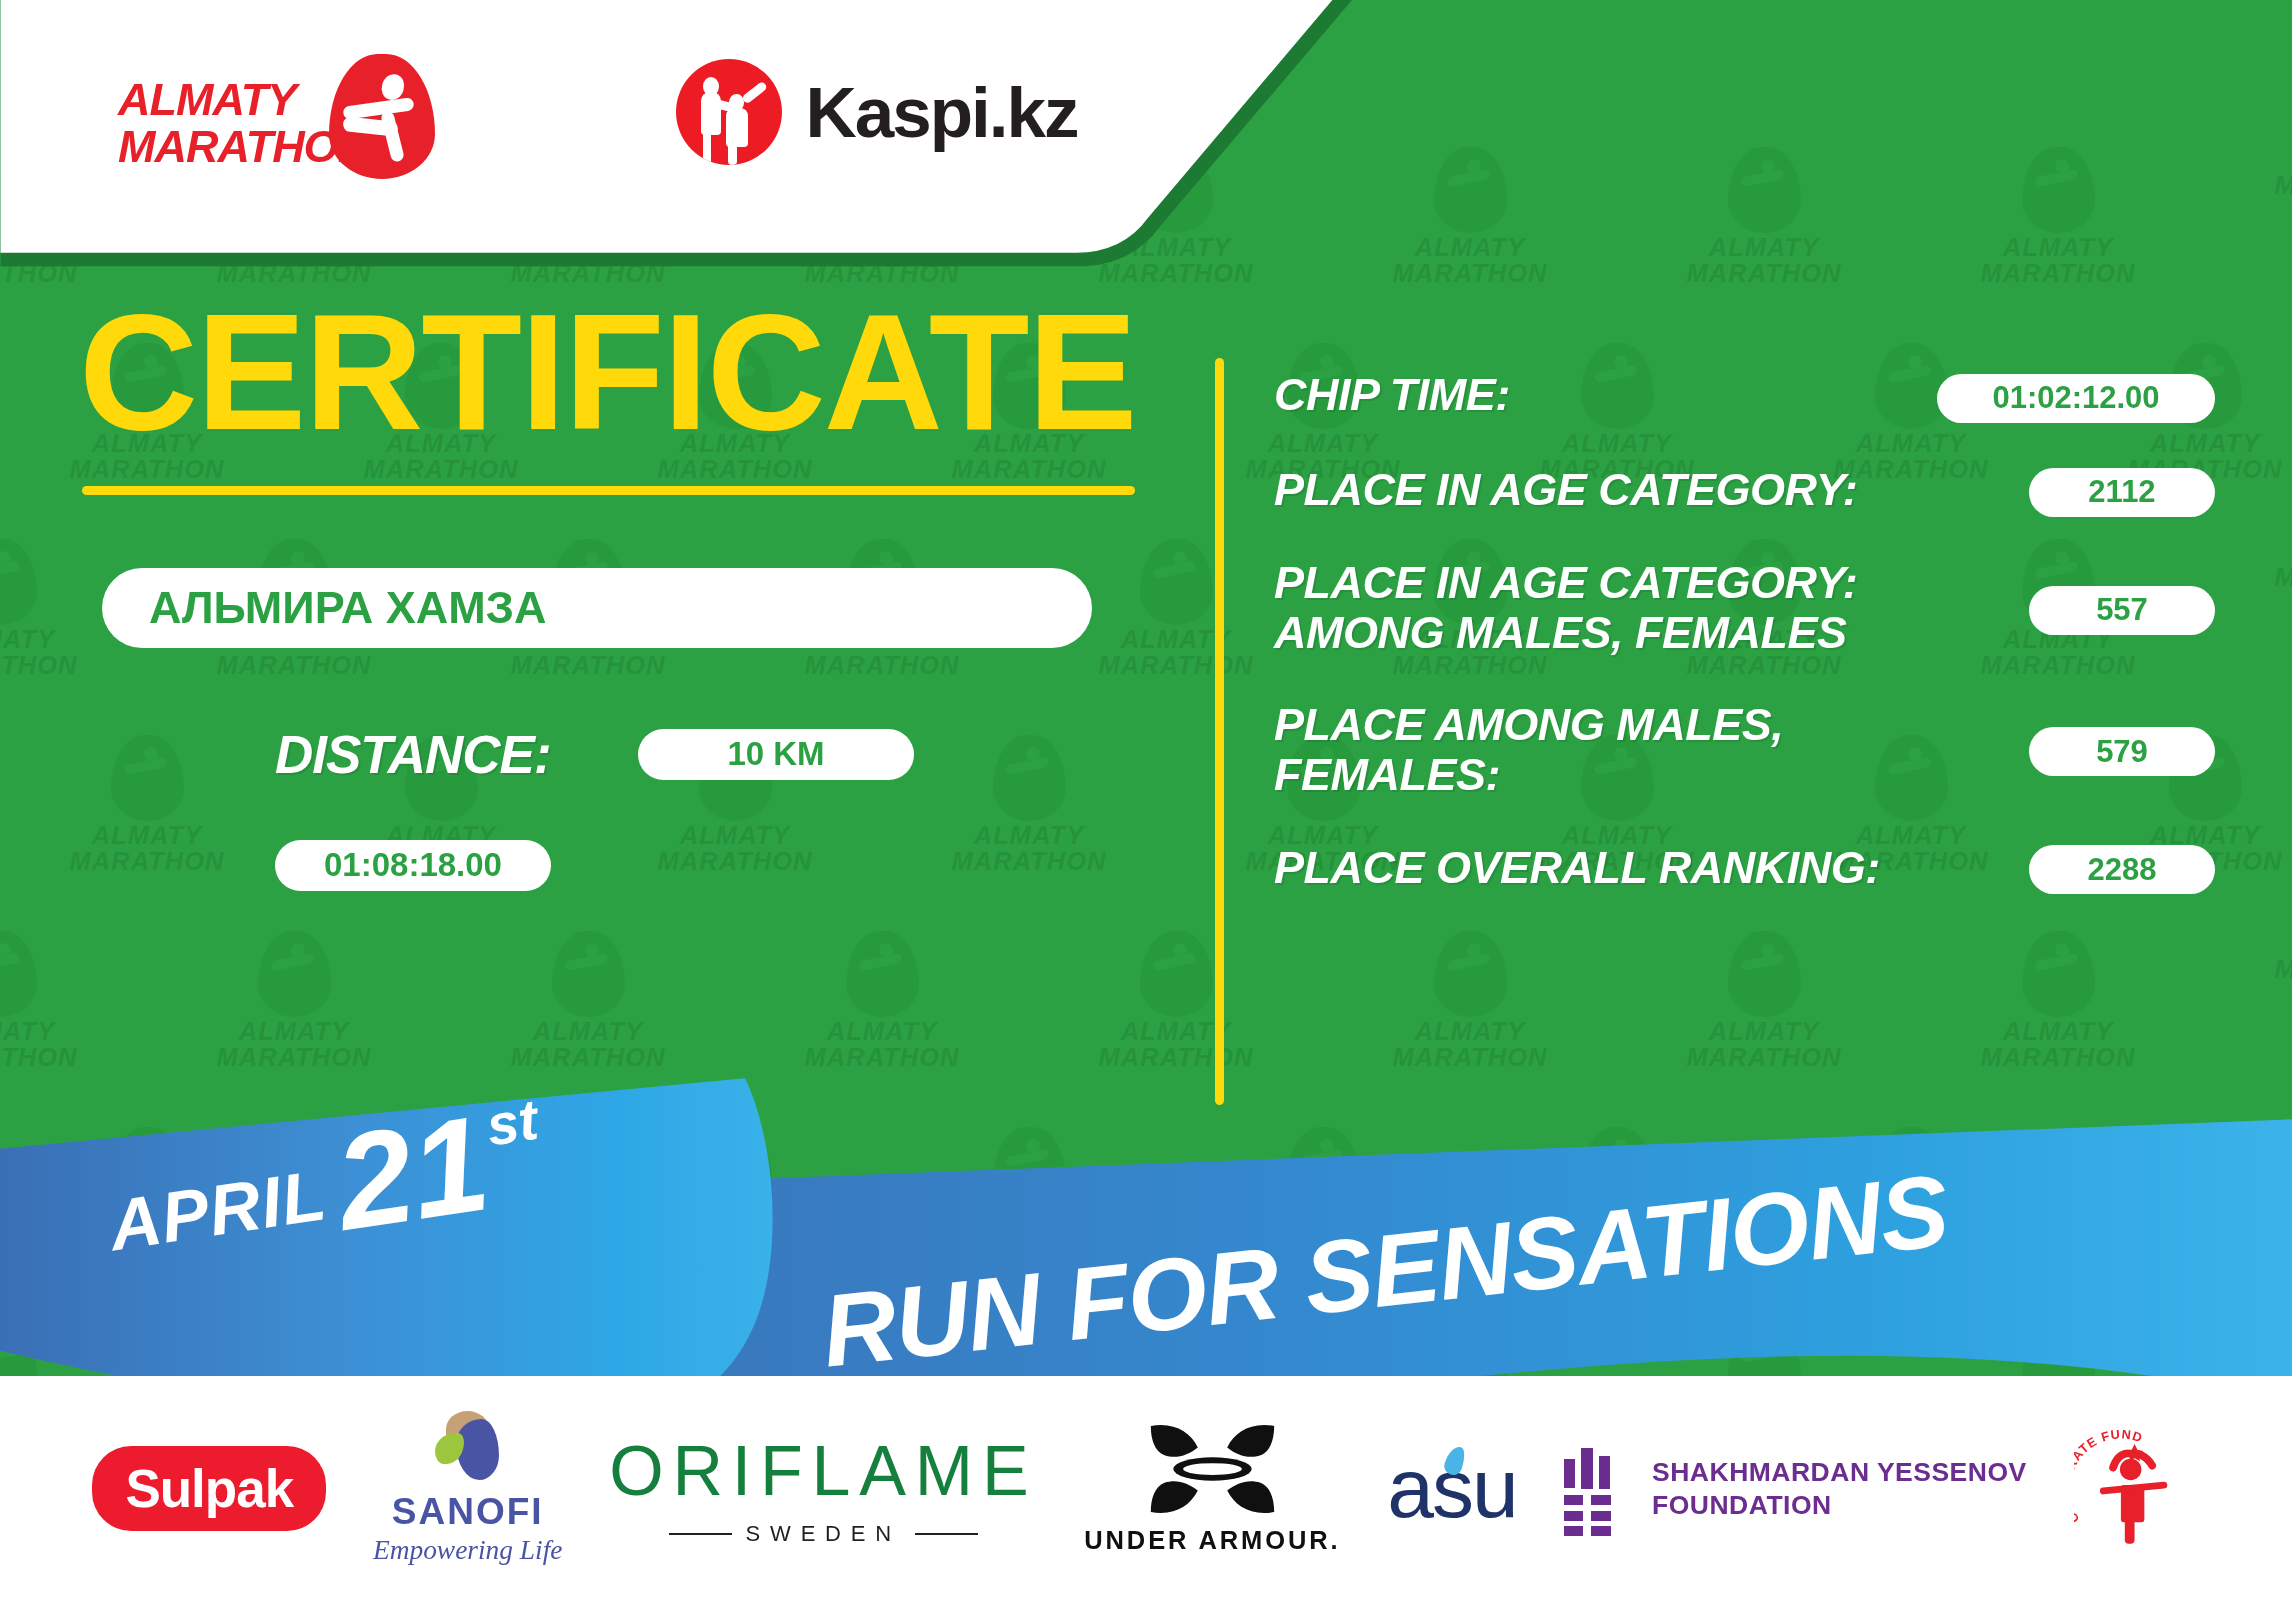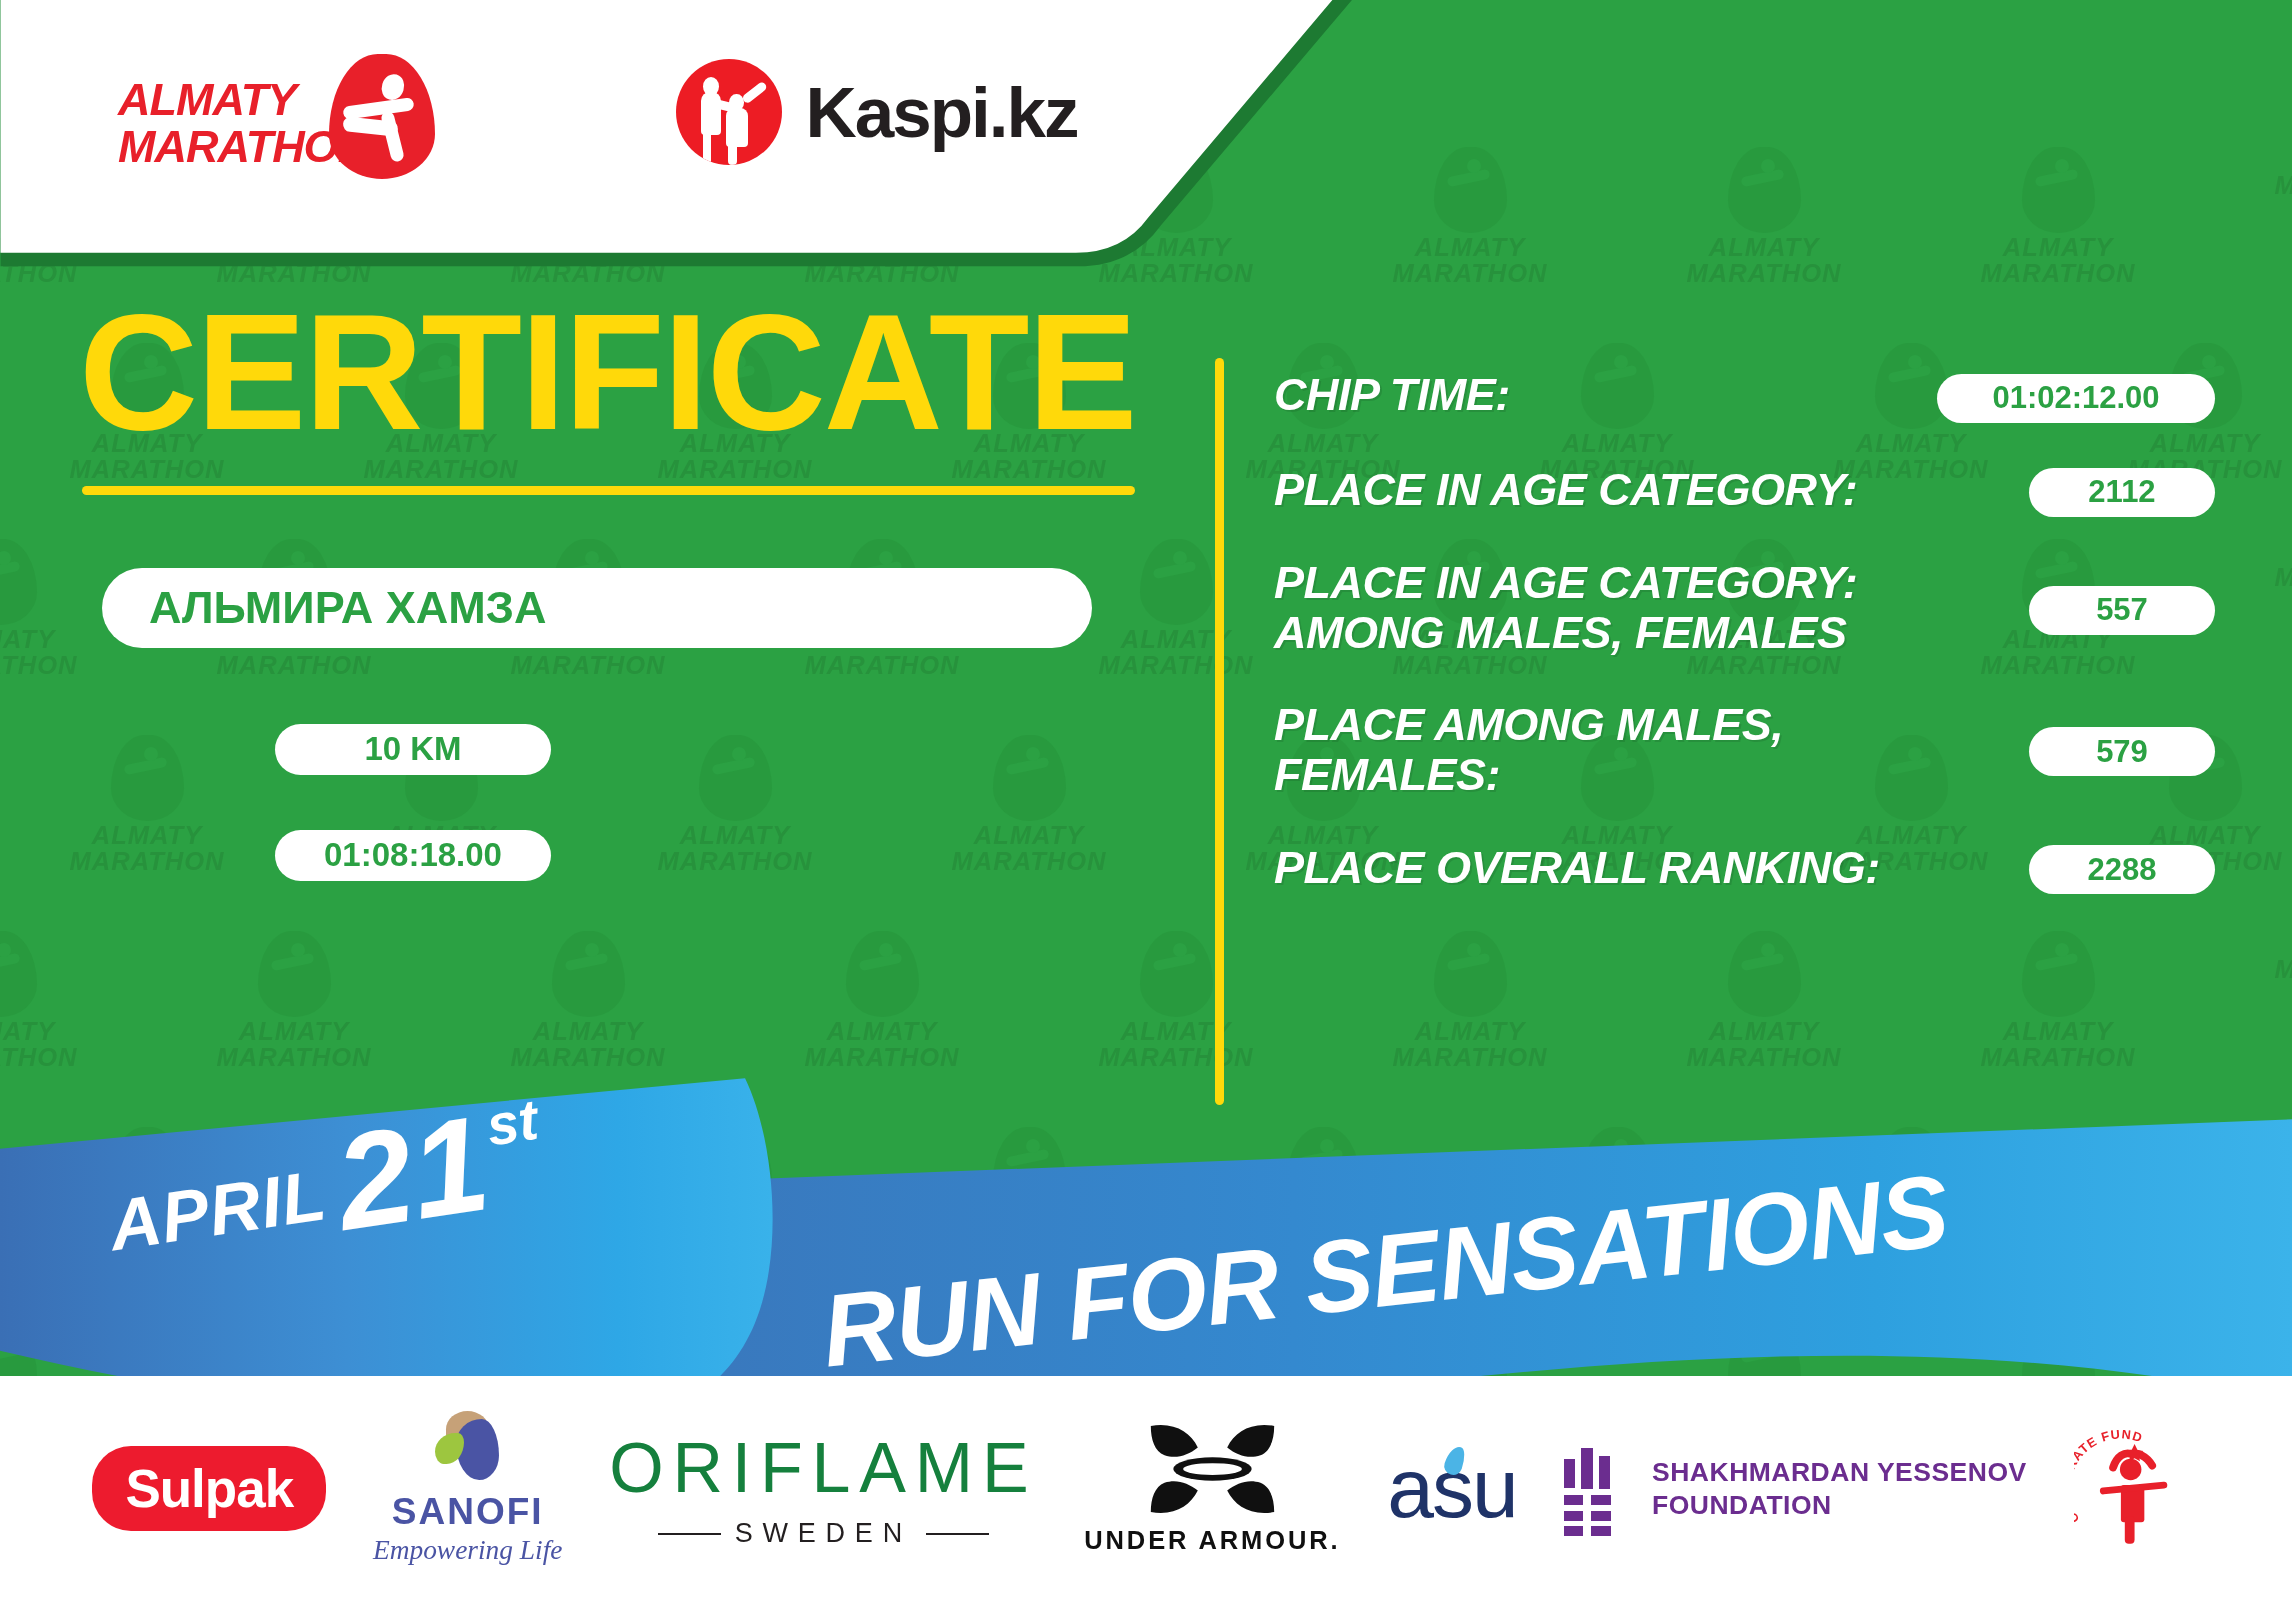--- a/index.html
+++ b/index.html
@@ -349,21 +349,21 @@
 
   .oriflame { text-align:center; }
   .ori-name {
     color:#15803d; font-size:70px; font-weight:400;
     letter-spacing:8.8px;
     font-family:"Liberation Sans", sans-serif;
   }
   .ori-sub {
     margin-top:9.8px;
     display:flex; align-items:center; justify-content:center; gap:13.7px;
-    color:#231f20; font-size:27px; letter-spacing:9.8px;
+    color:#231f20; font-size:22px; letter-spacing:9.8px;
     font-family:"Liberation Sans", sans-serif;
   }
   .ori-sub .ln { width:63px; height:2px; background:#231f20; }
 
   .ua { text-align:center; }
   .ua-mark {
     width:147px; height:94px;
     margin:0 auto 9.8px;
     position:relative;
   }
@@ -782,20 +782,21 @@
 
   <div class="left-col">
     <div class="cert-title">CERTIFICATE</div>
     <div class="cert-rule"></div>
 
     <div class="name-pill">
       <div class="name-text">АЛЬМИРА ХАМЗА</div>
     </div>
 
     <div class="lrow r1">
+      <div class="lrow-label">DISTANCE:</div>
       <div class="val-pill w280">10 KM</div>
     </div>
 
     <div class="lrow r2">
       <div class="val-pill w280">01:08:18.00</div>
     </div>
   </div>
 
   <div class="divider"></div>
 

